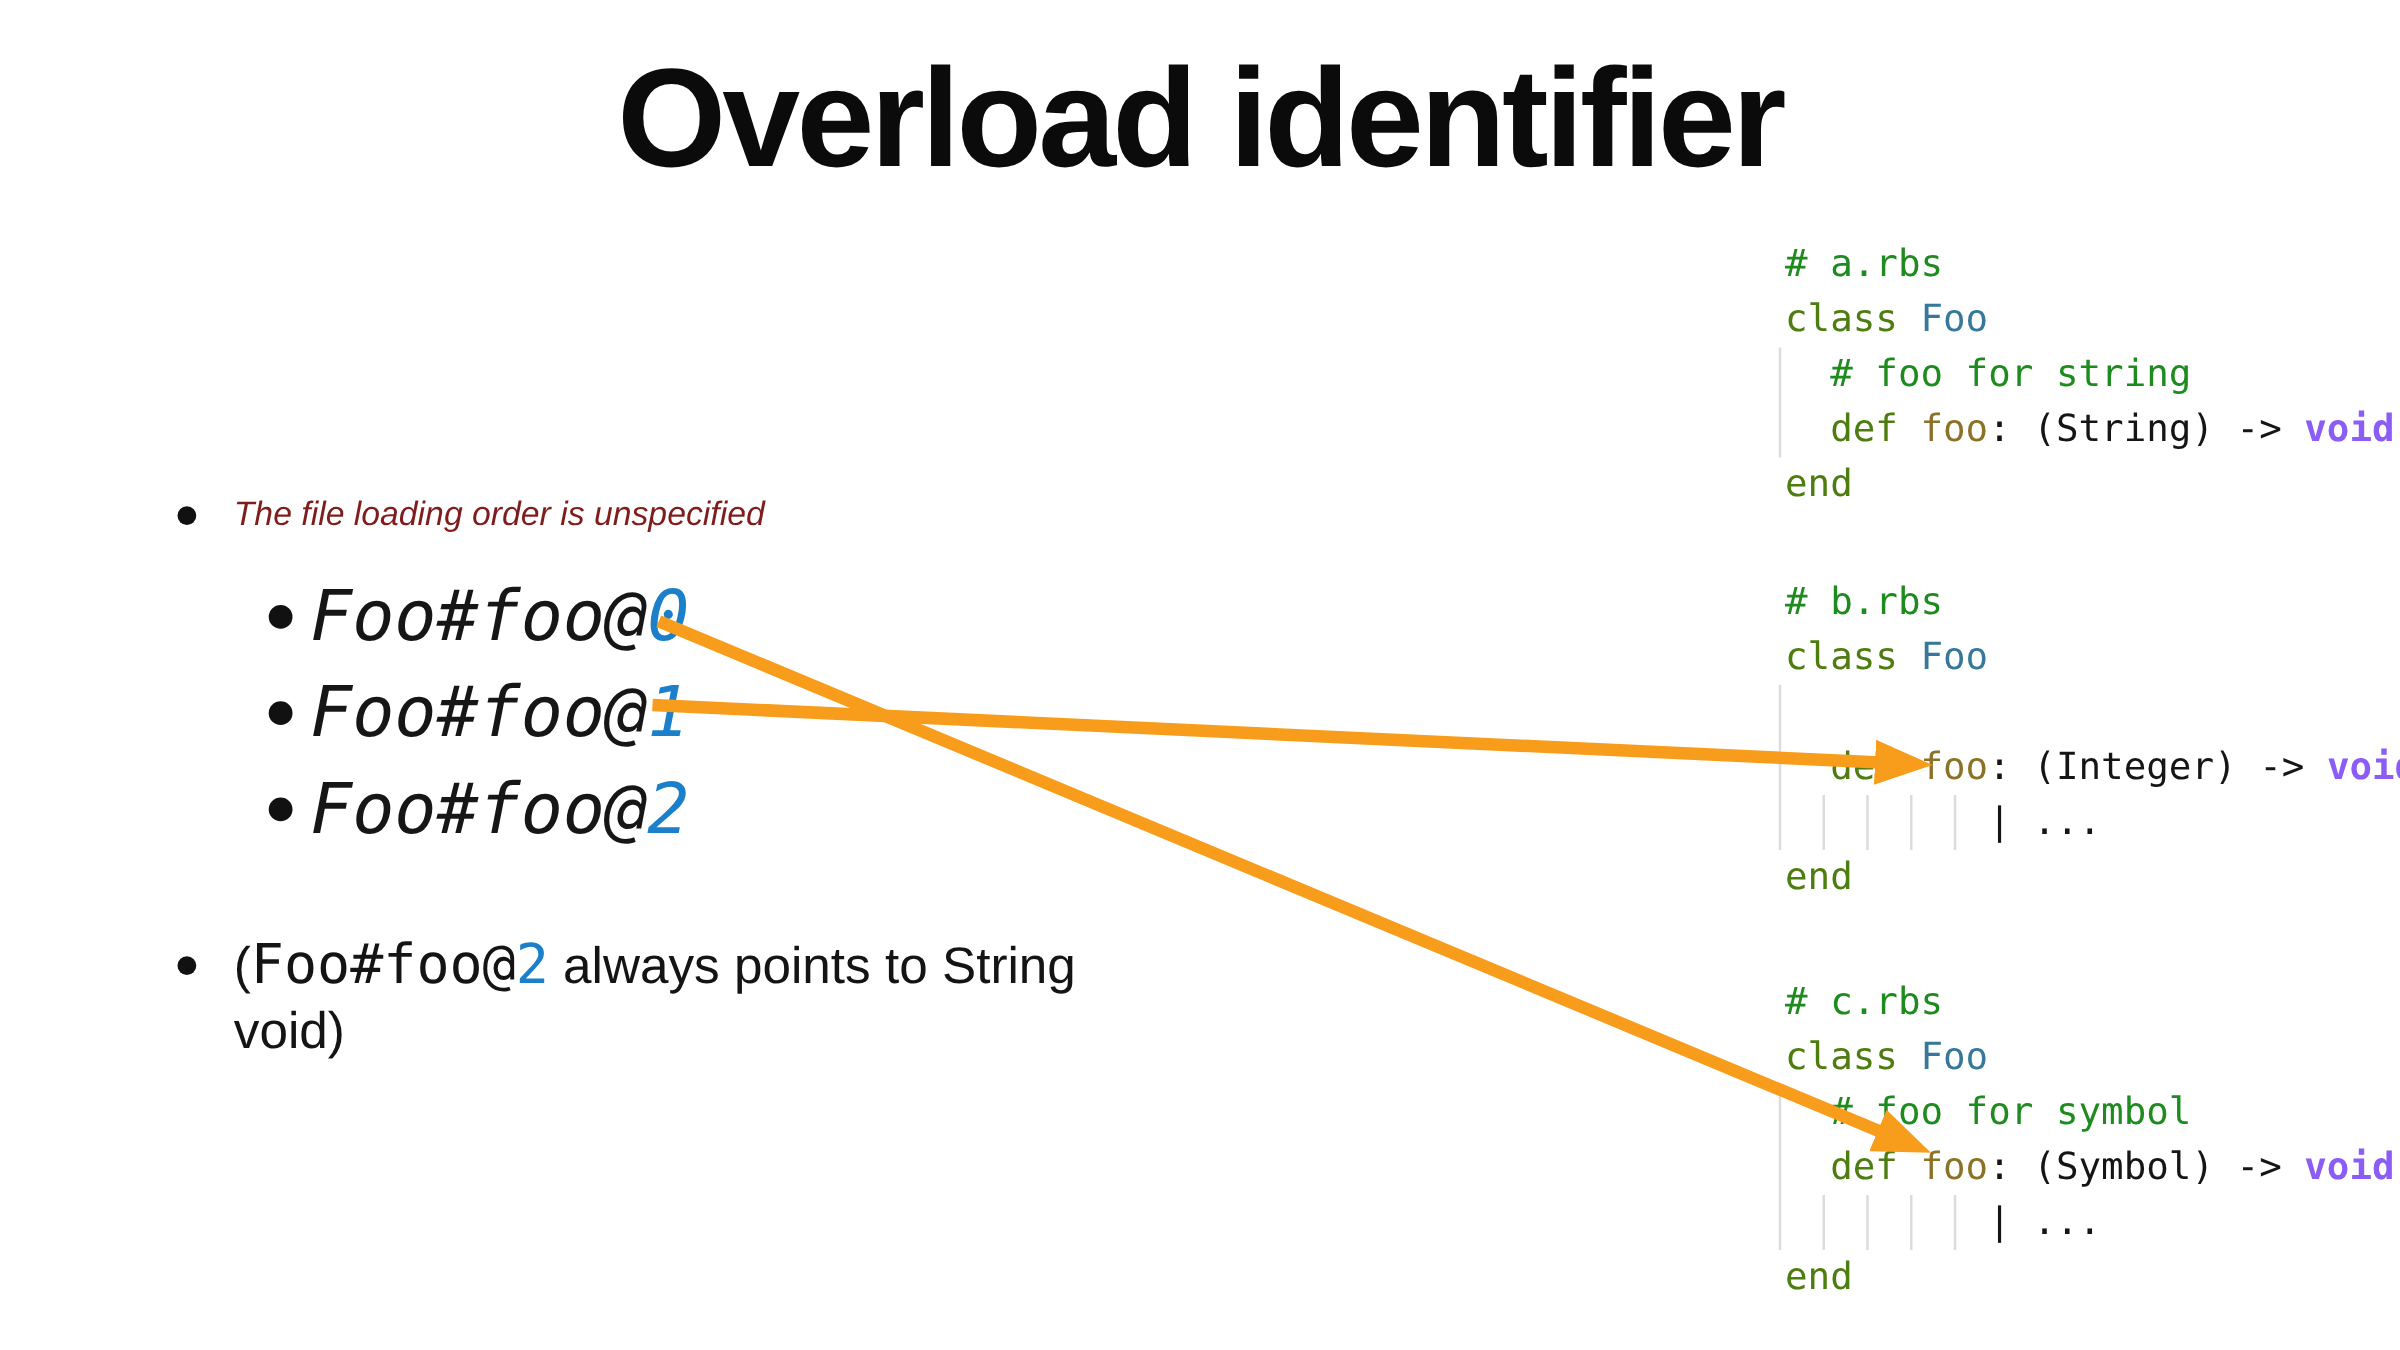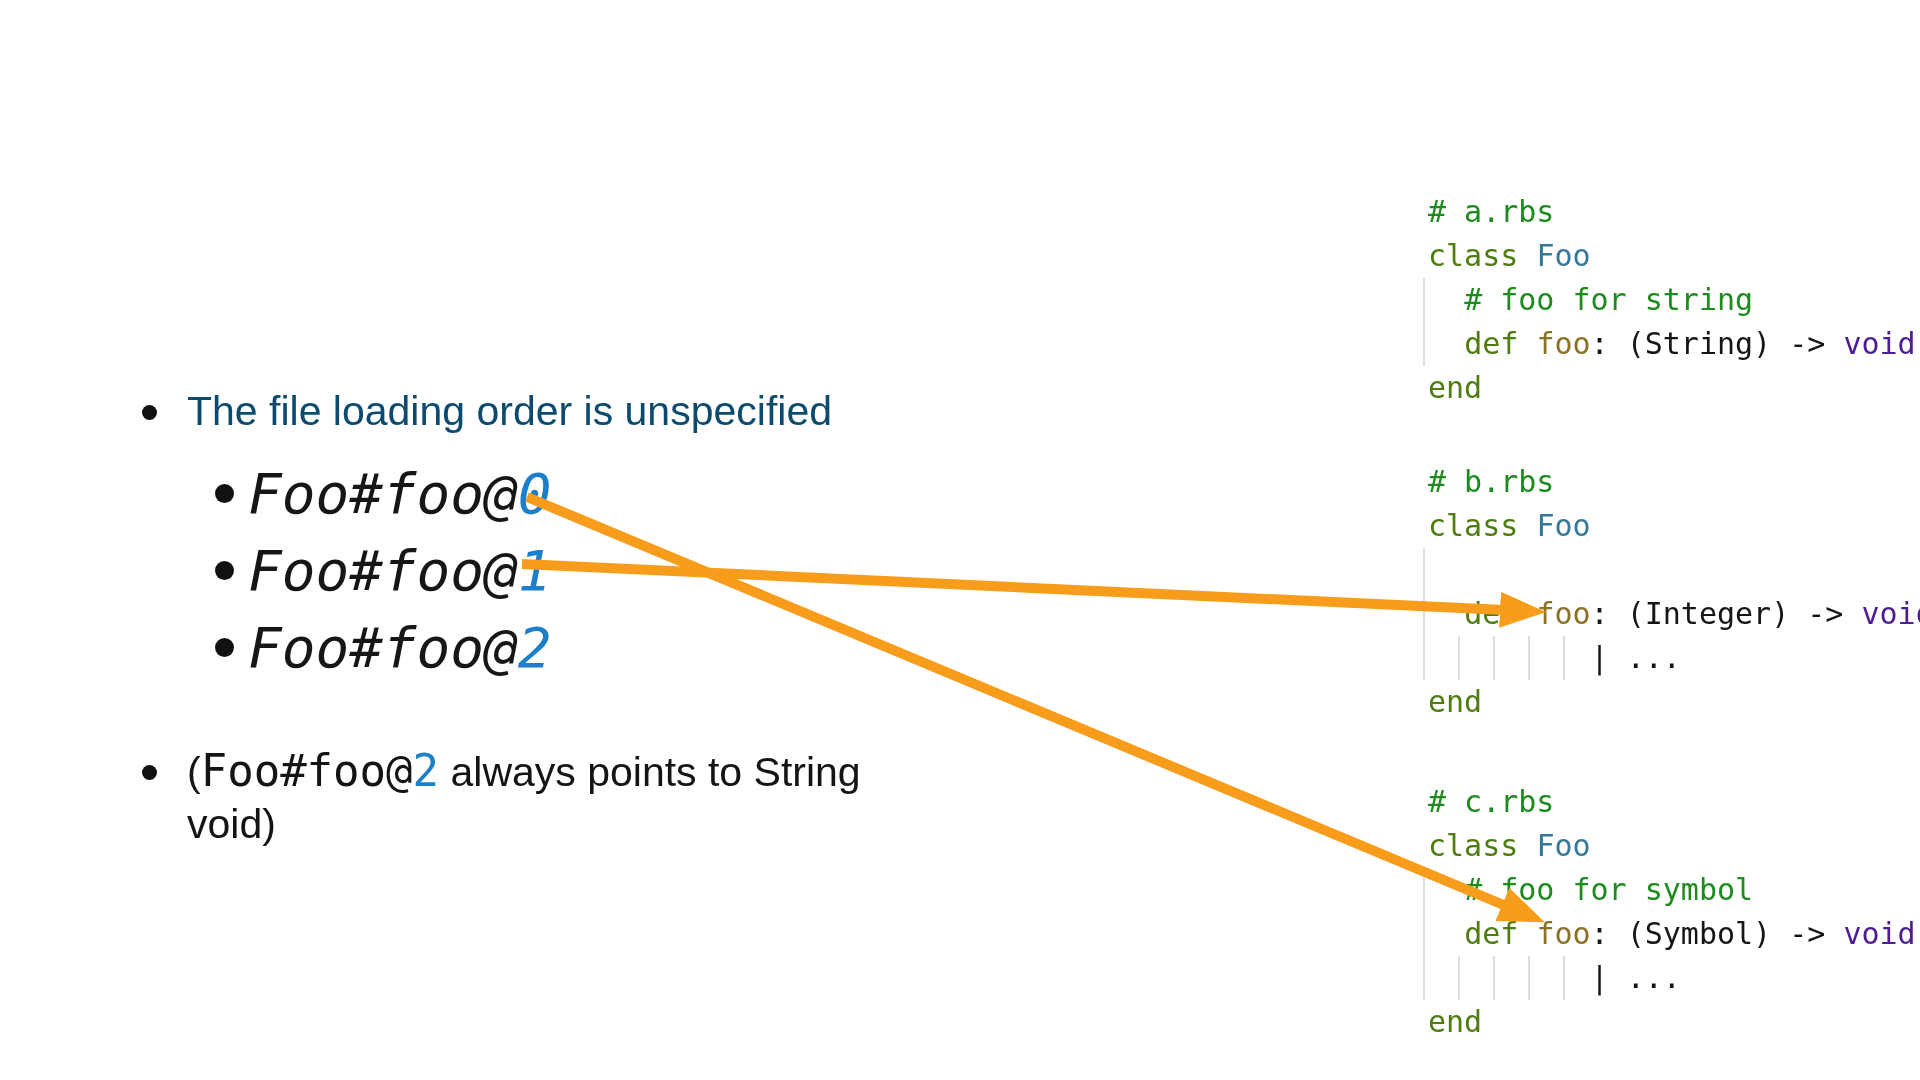--- a/index.html
+++ b/index.html
@@ -12,21 +12,21 @@
   
   .title{
     position:absolute;left:0;top:30px;width:1920px;margin:0;
     text-align:center;font-size:112px;font-weight:700;letter-spacing:-3px;color:#0b0b0b;
   }
 
   
   .dot{display:inline-block;border-radius:50%;background:#111;flex:none;}
   .b1{position:absolute;left:142px;top:386px;display:flex;}
   .b1 .dot{width:15px;height:15px;margin:19px 30px 0 0;}
-  .b1 .txt{font-size:41px;line-height:50px;color:#0c4a6e;}
+  .b1 .txt{font-size:27px;line-height:50px;color:#7f1d1d;font-style:italic;}
 
   .sublist{position:absolute;left:215px;top:455px;}
   .subitem{display:flex;align-items:center;height:77px;}
   .subitem .dot{width:19px;height:19px;margin-right:14px;}
   .mono{font-family:"DejaVu Sans Mono",monospace;font-size:56px;line-height:1;color:#161616;font-style:italic;}
   .blue{color:#1b7fc9;}
 
   .b2{position:absolute;left:142px;top:746px;display:flex;}
   .b2 .dot{width:15px;height:15px;margin:19px 30px 0 0;}
   .b2 .txt{font-size:41px;line-height:52px;color:#141414;width:720px;}
@@ -36,38 +36,39 @@
   .code-block{
     position:absolute;left:1428px;
     font-family:"DejaVu Sans Mono",monospace;font-size:30px;line-height:44px;color:#151515;
   }
   .cb-a{top:190px;} .cb-b{top:460px;} .cb-c{top:780px;}
   .cline{white-space:pre;height:44px;}
   .c-green{color:#1e8b1e;}
   .c-kw{color:#4d7c0f;}
   .c-cls{color:#35789b;}
   .c-method{color:#8c7226;}
-  .c-void{color:#4c1d95;}
+  .c-void{color:#8b5cf6;font-weight:bold;}
   .guide{position:absolute;width:2px;background:#dcdcdc;}
   .g-col0-a{left:-5px;top:88px;height:88px;}
   .g-col0{left:-5px;top:88px;height:132px;}
   .g-s1{left:30px;top:176px;height:44px;}
   .g-s2{left:65px;top:176px;height:44px;}
   .g-s3{left:100px;top:176px;height:44px;}
   .g-s4{left:135px;top:176px;height:44px;}
 
   
   .arrows{position:absolute;left:0;top:0;width:1920px;height:1080px;pointer-events:none;}
   .arrows line{stroke-width:10;}
 </style>
 </head>
 <body>
 
 <div class="slide">
 
+  <h1 class="title">Overload identifier</h1>
 
   <div class="b1">
     <span class="dot"></span>
     <span class="txt">The file loading order is unspecified</span>
   </div>
 
   <div class="sublist">
     <div class="subitem">
       <span class="dot"></span>
       <span class="mono"><span>Foo#foo@</span><span class="blue">0</span></span>

